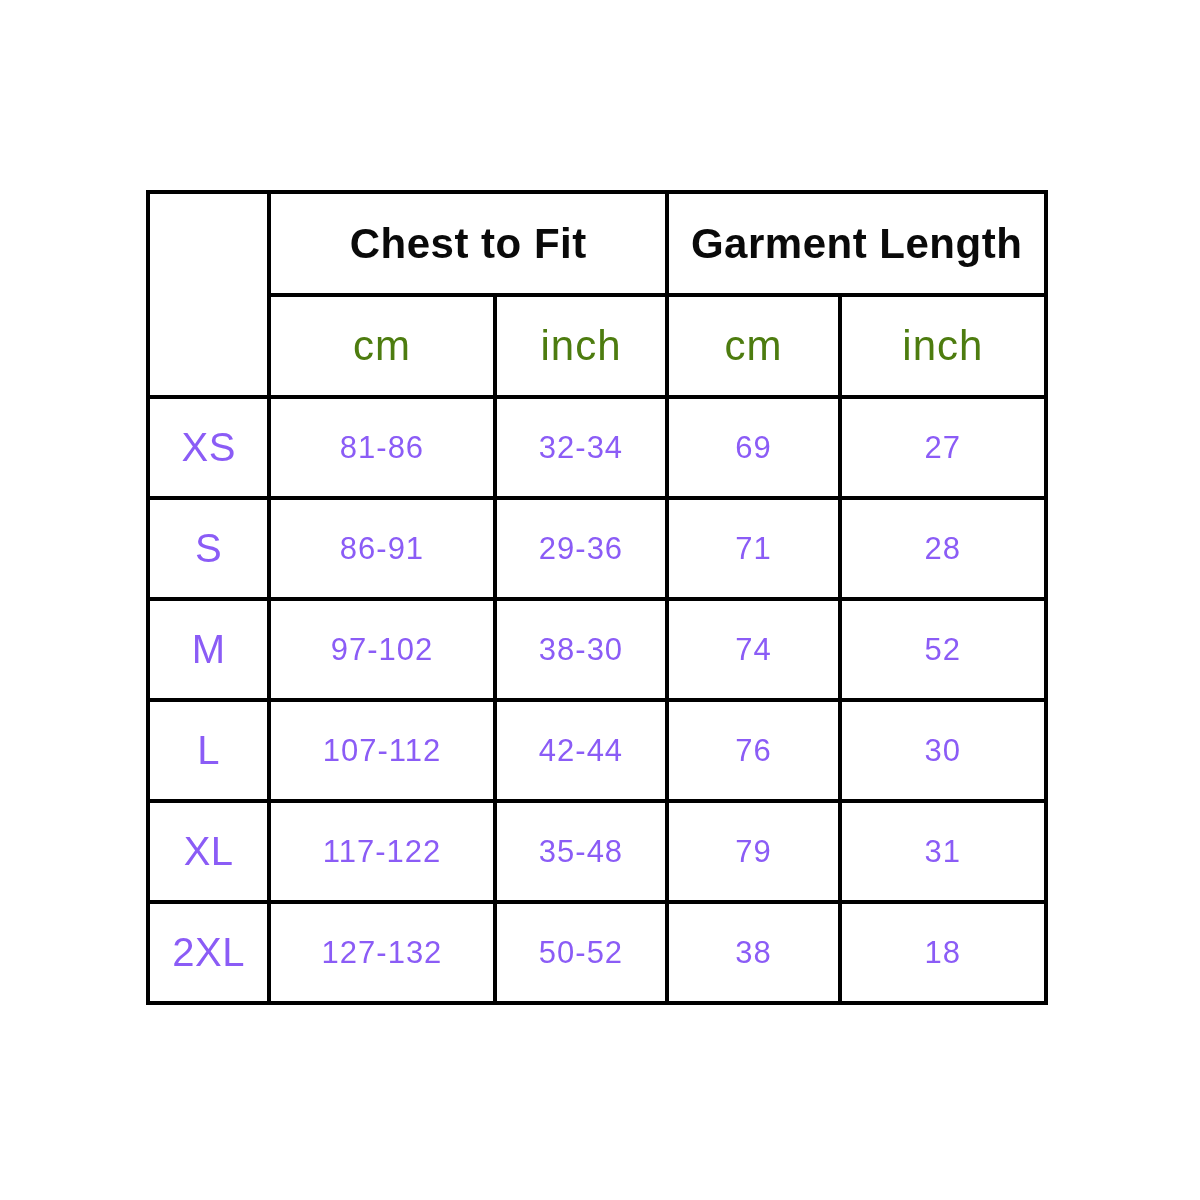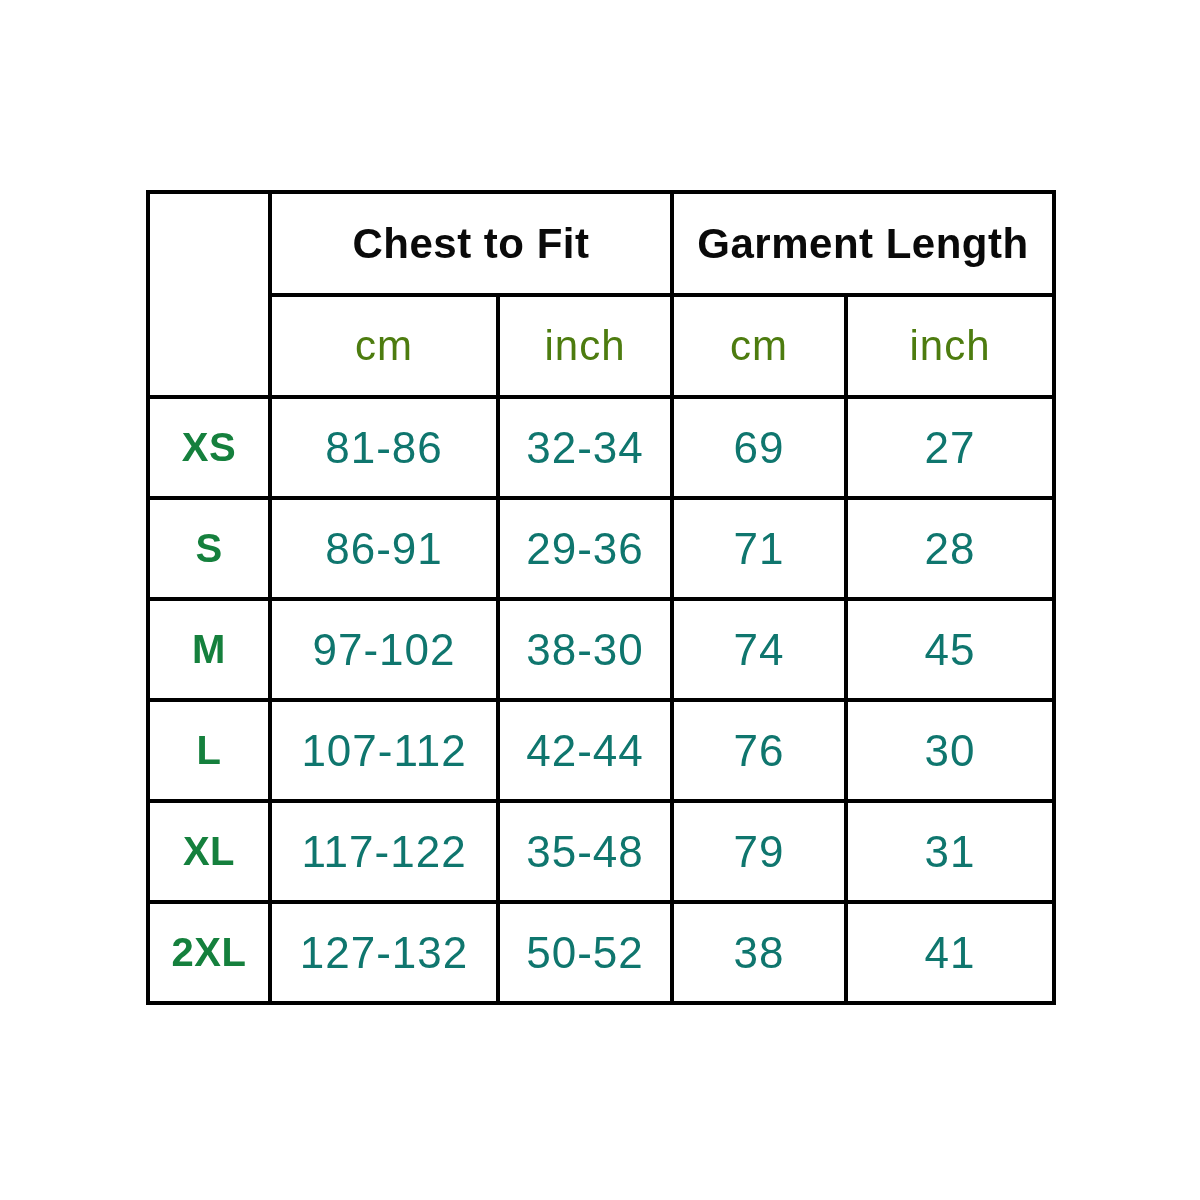--- a/index.html
+++ b/index.html
@@ -5,21 +5,21 @@
   html, body {
     margin: 0;
     padding: 0;
     width: 1200px;
     height: 1200px;
     background: #ffffff;
     font-family: "Liberation Sans", sans-serif;
   }
   .canvas {
     position: relative;
-    width: 1200px;
+    width: 1048px;
     height: 1200px;
     background: #ffffff;
     overflow: hidden;
   }
   table.size-table {
     position: absolute;
     left: 146px;
     top: 190px;
     border-collapse: collapse;
     table-layout: fixed;
@@ -48,28 +48,28 @@
     letter-spacing: 0.5px;
   }
   td.unit {
     font-size: 42px;
     font-weight: 300;
     color: #4d7c0f;
     letter-spacing: 1px;
   }
   th.size-label {
     font-size: 40px;
-    font-weight: bold;
-    color: #15803d;
+    font-weight: normal;
+    color: #8b5cf6;
     letter-spacing: 0.5px;
   }
   td.val {
-    font-size: 44px;
+    font-size: 31px;
     font-weight: normal;
-    color: #0f766e;
+    color: #8b5cf6;
     letter-spacing: 1px;
   }
 </style>
 </head>
 <body>
 
 <div class="canvas">
   <table class="size-table">
     <colgroup>
       <col style="width:122px">
@@ -107,21 +107,21 @@
       <td class="val">29-36</td>
       <td class="val">71</td>
       <td class="val">28</td>
     </tr>
 
     <tr class="data-row">
       <th class="size-label">M</th>
       <td class="val">97-102</td>
       <td class="val">38-30</td>
       <td class="val">74</td>
-      <td class="val">45</td>
+      <td class="val">52</td>
     </tr>
 
     <tr class="data-row">
       <th class="size-label">L</th>
       <td class="val">107-112</td>
       <td class="val">42-44</td>
       <td class="val">76</td>
       <td class="val">30</td>
     </tr>
 
@@ -131,17 +131,17 @@
       <td class="val">35-48</td>
       <td class="val">79</td>
       <td class="val">31</td>
     </tr>
 
     <tr class="data-row">
       <th class="size-label">2XL</th>
       <td class="val">127-132</td>
       <td class="val">50-52</td>
       <td class="val">38</td>
-      <td class="val">41</td>
+      <td class="val">18</td>
     </tr>
   </tbody>
     </table>
 </div>
 
 </body></html>

